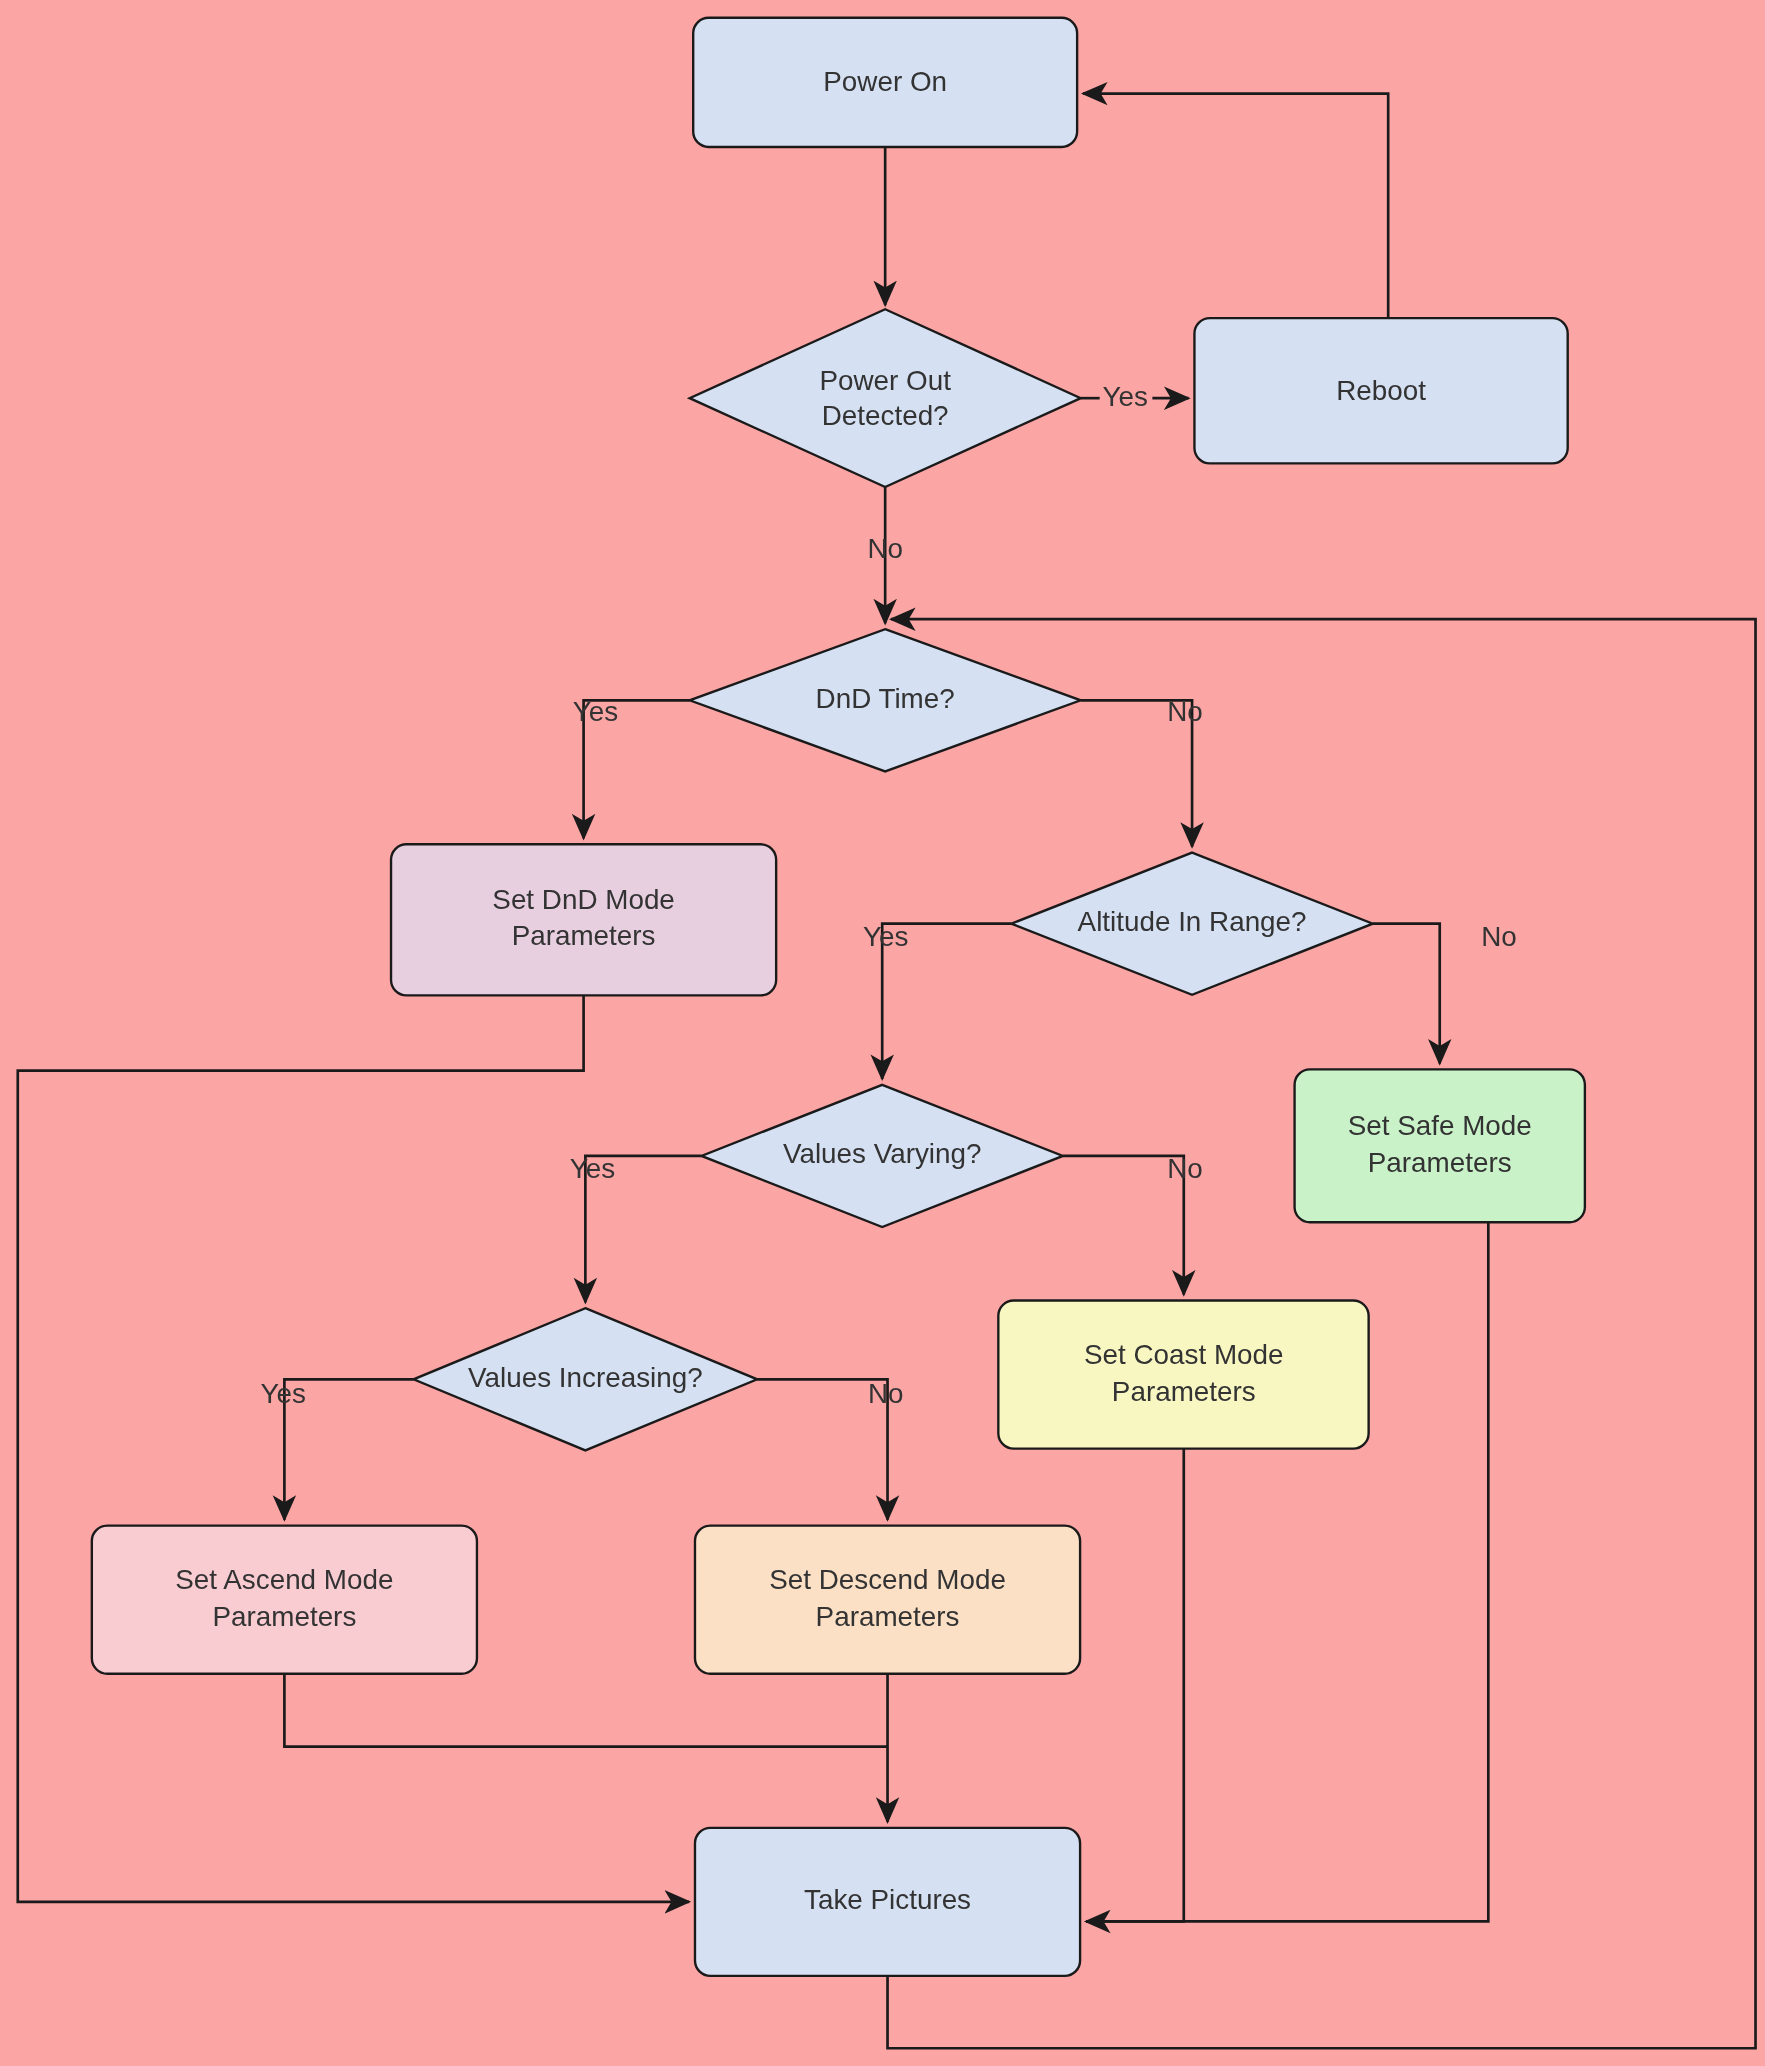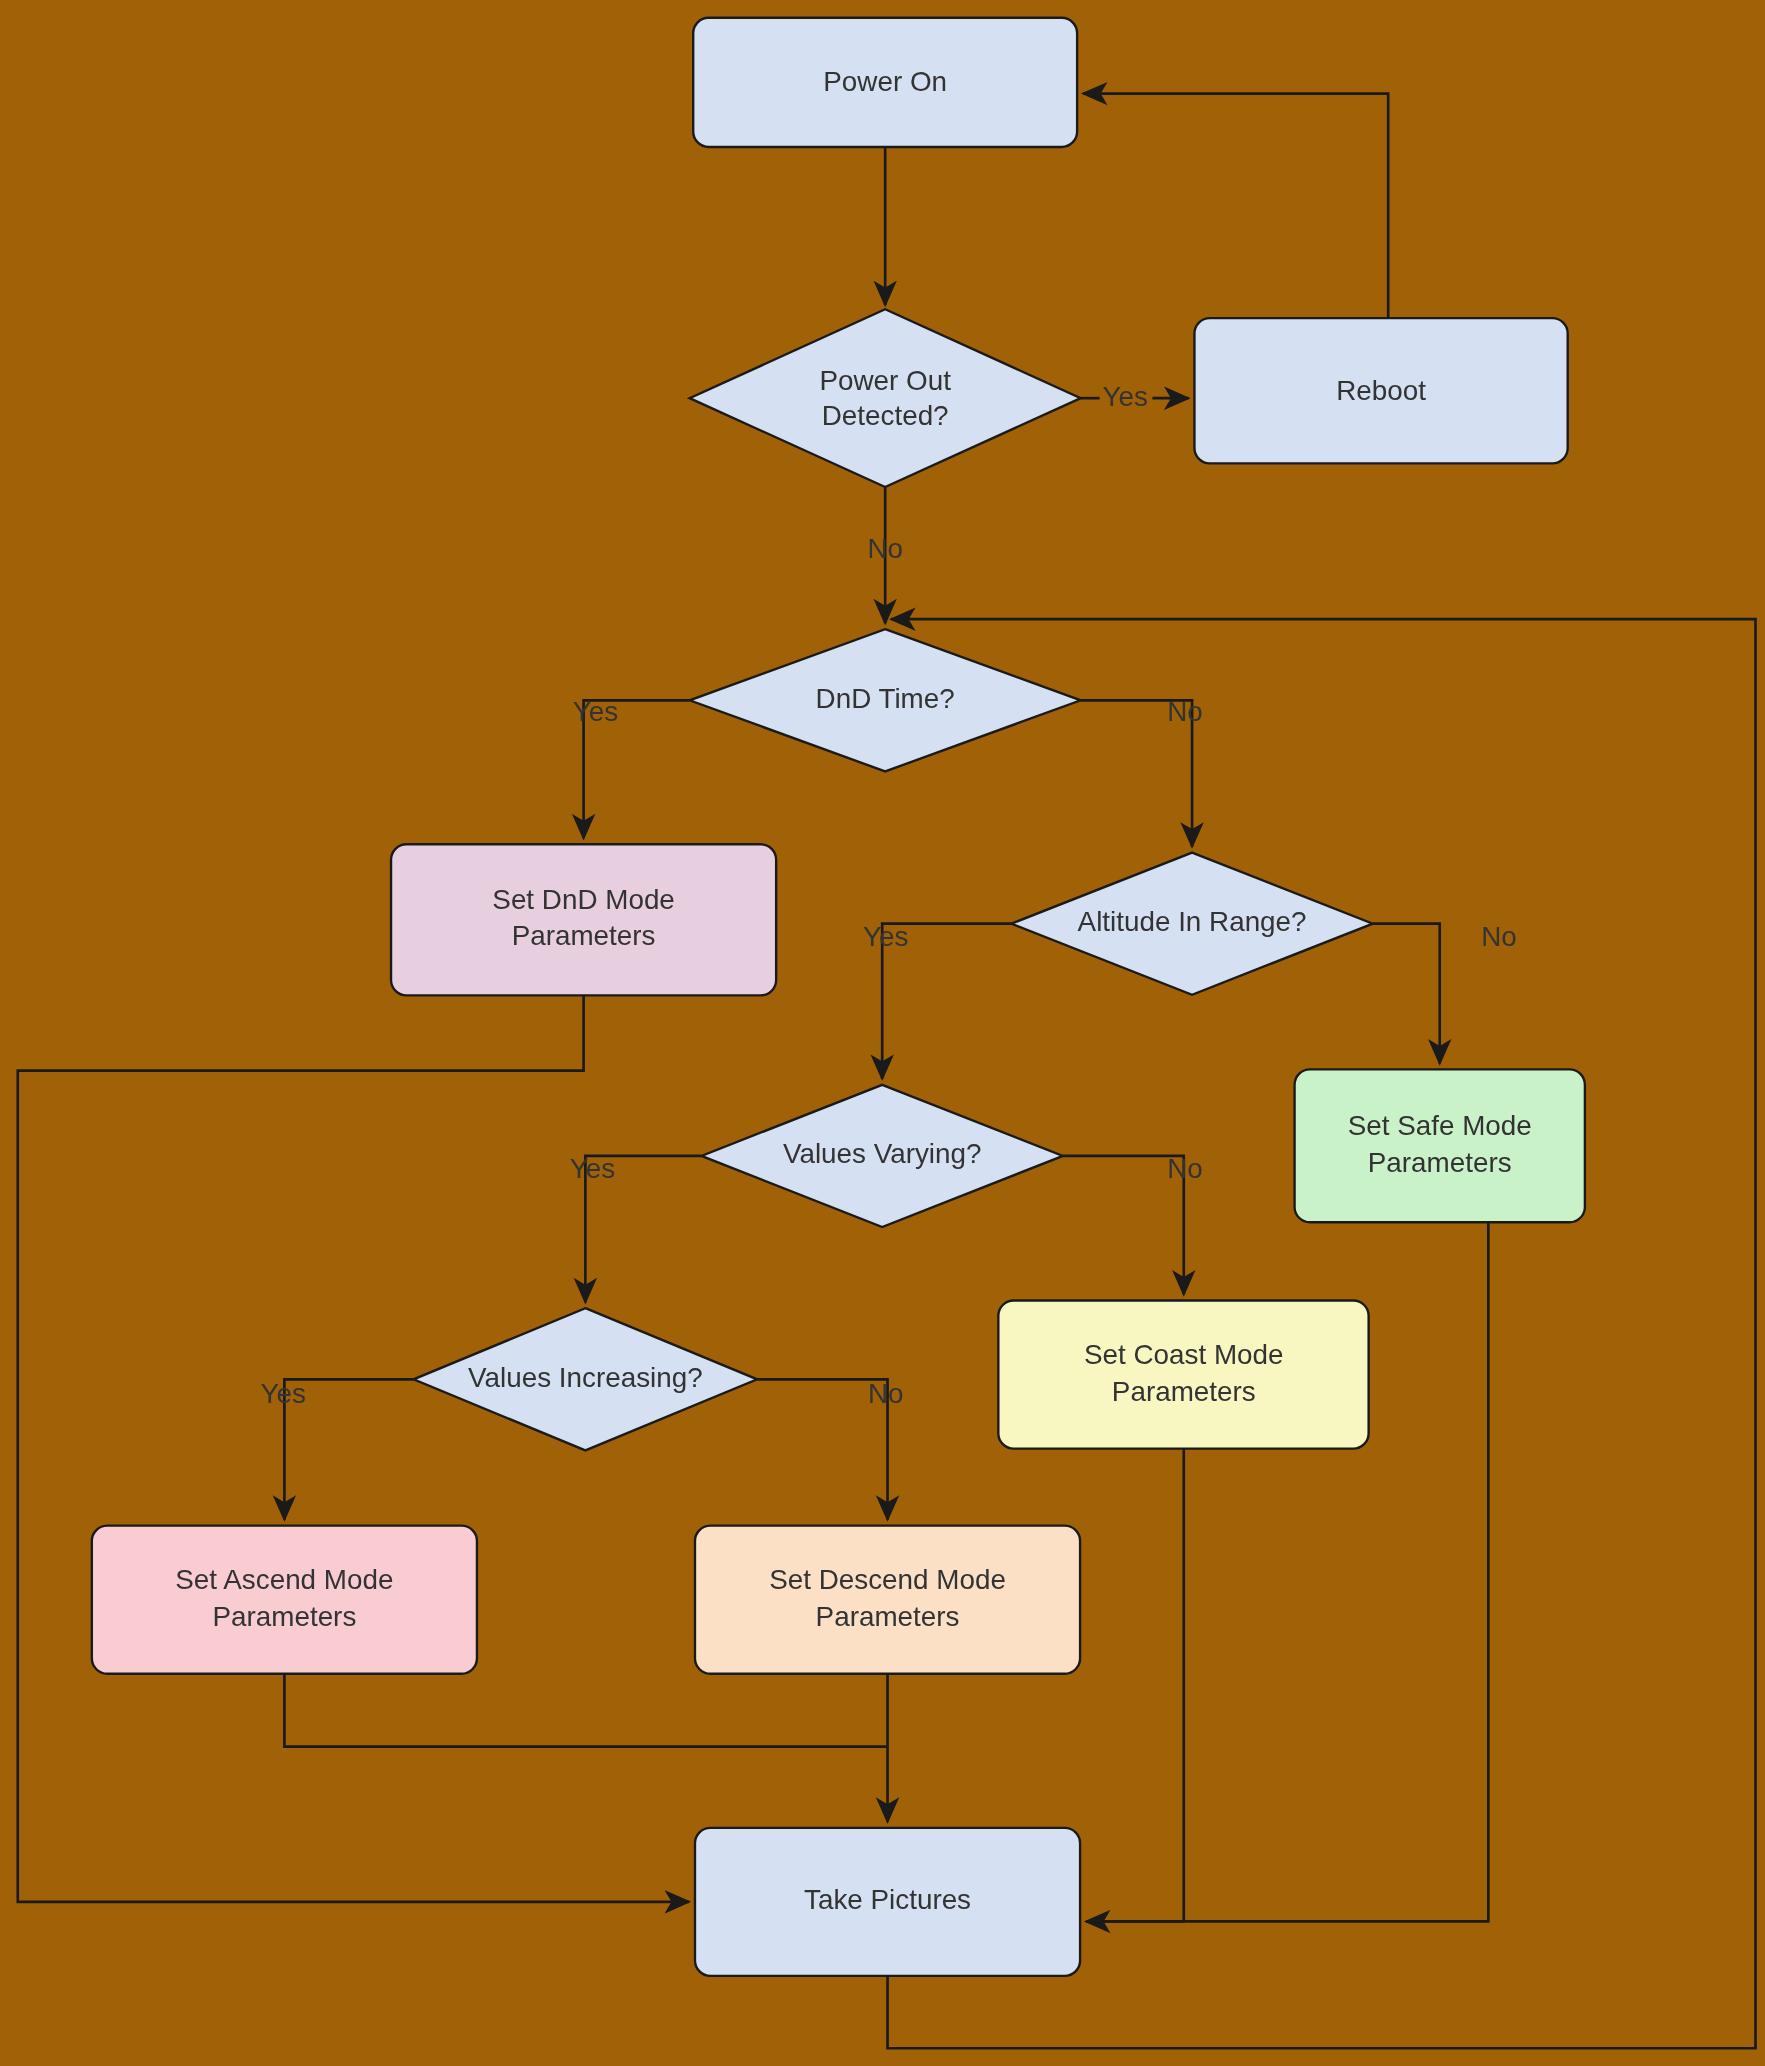--- a/index.html
+++ b/index.html
@@ -4,21 +4,21 @@
 <style>
   html, body {
     margin: 0;
     padding: 0;
     background: #ffffff;
   }
   #diagram-root {
     position: relative;
     width: 1765px;
     height: 2066px;
-    background: #a16207;
+    background: #fca5a5;
     font-family: "Liberation Sans", sans-serif;
     overflow: hidden;
   }
   #flow-svg {
     position: absolute;
     left: 0;
     top: 0;
     width: 1765px;
     height: 2066px;
   }

